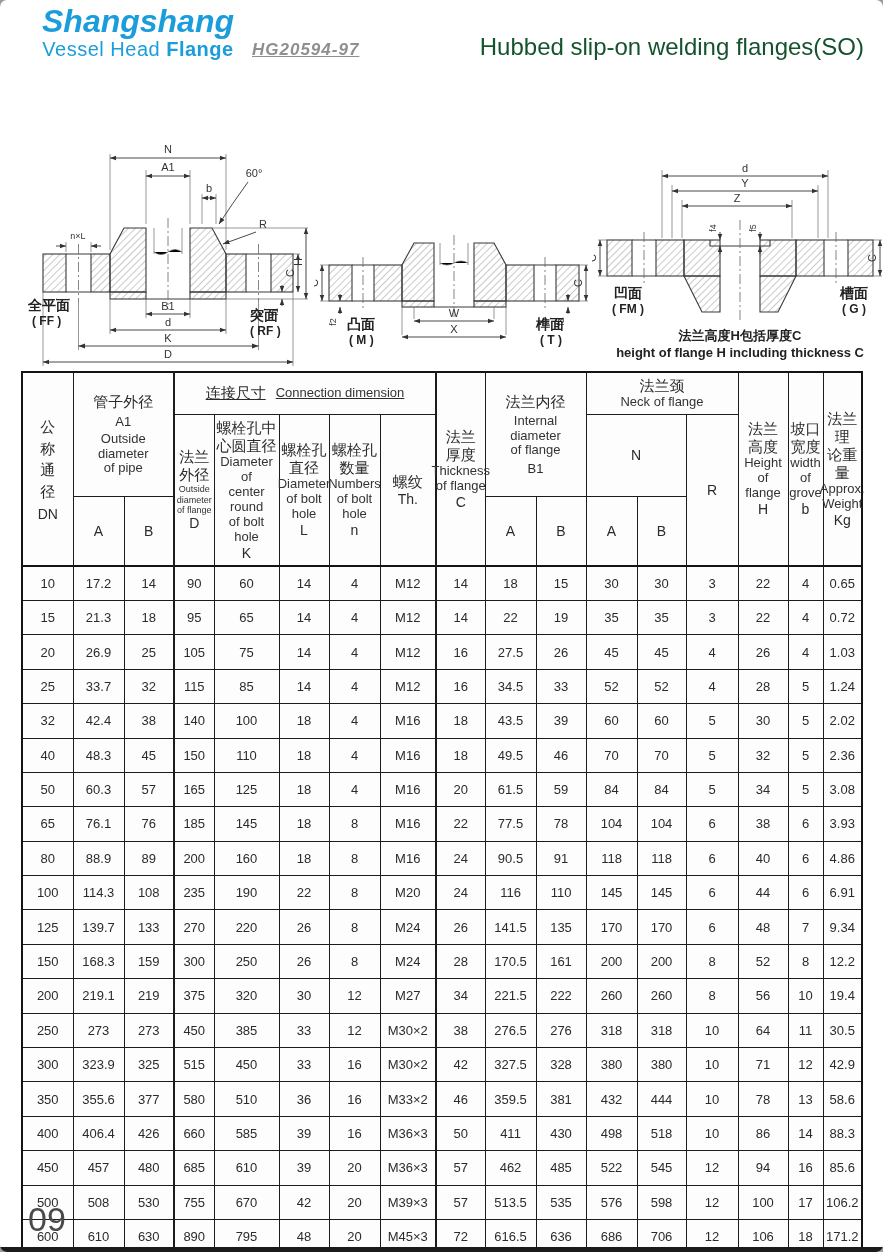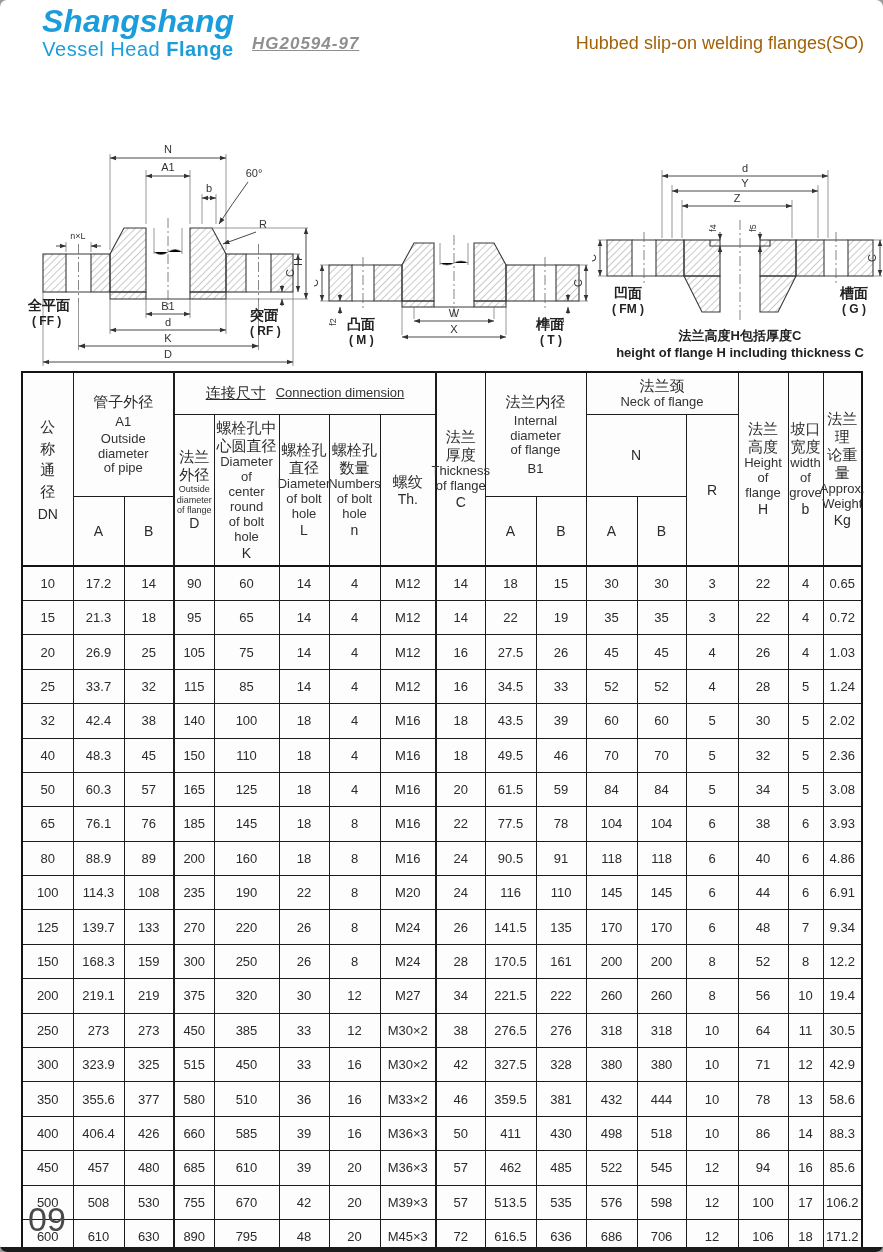--- a/index.html
+++ b/index.html
@@ -9,21 +9,21 @@
   
   .logo{position:absolute;left:28px;top:4px;width:220px;text-align:center;}
   .logo-main{font-size:32px;font-weight:bold;font-style:italic;color:#1b9ddb;line-height:1.1;}
   .logo-sub{font-size:20px;color:#1b9ddb;margin-top:-1px;letter-spacing:.5px;}
   .logo-sub .w{font-weight:normal;}
   .logo-sub .wb{font-weight:bold;}
   .title-area{position:absolute;left:252px;top:26px;width:612px;}
   .main-title{font-size:27px;color:#3c3c3c;white-space:nowrap;}
   .title-row2{display:flex;justify-content:space-between;align-items:baseline;margin-top:7px;}
   .standard{font-size:17px;font-weight:bold;font-style:italic;color:#8f8f8f;letter-spacing:1px;text-decoration:underline;}
-  .subtitle{font-size:18px;color:#a16207;}
+  .subtitle{font-size:24px;color:#14532d;}
 
   
   .drawings{position:absolute;left:0;top:140px;width:883px;height:230px;}
   .dwg{position:absolute;}
   svg text{font-family:"Liberation Sans",sans-serif;fill:#333;}
   .shape{fill:url(#hatch);stroke:#3a3a3a;stroke-width:1.1;}
   .outline{fill:none;stroke:#3a3a3a;stroke-width:1.1;}
   .dim{stroke:#333;stroke-width:.9;}
   .ext{stroke:#6a6a6a;stroke-width:.7;}
   .cl{stroke:#666;stroke-width:.8;stroke-dasharray:10 3 2 3;}

